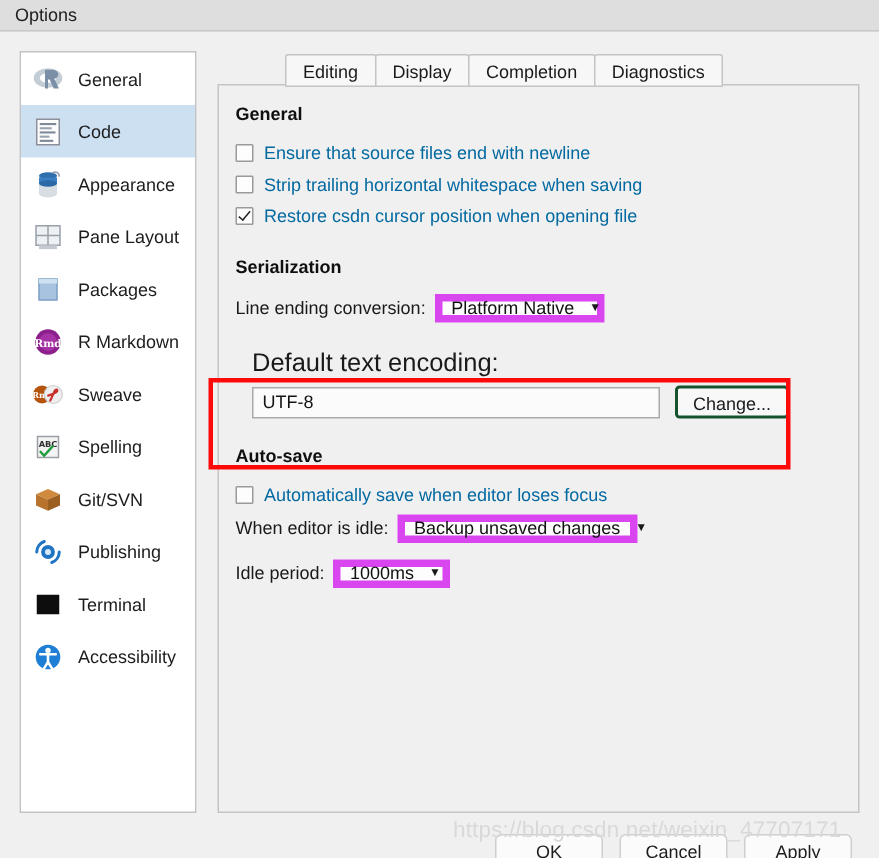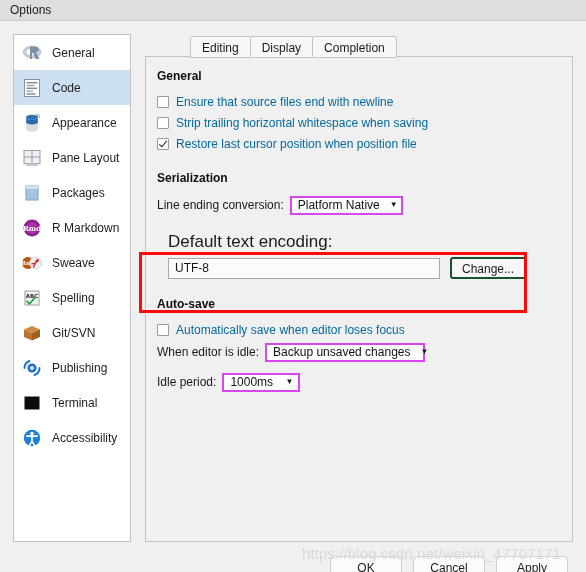--- a/index.html
+++ b/index.html
@@ -177,29 +177,30 @@
   .inline-row .lbl {
     font-size: 12px;
     color: #1a1a1a;
     margin-right: 6px;
     white-space: nowrap;
   }
 
   .combo {
     height: 19px;
     background: #fdfdfd;
-    border: 2px solid #d946ef;
+    border: 5px solid #d946ef;
     box-sizing: border-box;
     display: inline-flex;
     align-items: center;
     padding: 0 5px 0 6px;
     font-size: 12px;
     color: #111;
     cursor: default;
     white-space: nowrap;
+    text-align: center;
   }
   .combo .cv { flex: 1 1 auto; }
   .combo .arrow {
     margin-left: 10px;
     font-size: 8px;
     line-height: 8px;
     color: #1a1a1a;
   }
 
   
@@ -445,38 +446,39 @@
       </span>
       <span class="si-label">Accessibility</span>
     </div>
 
   </div>
 
   <div id="tabstrip">
     <div class="tab">Editing</div>
     <div class="tab">Display</div>
     <div class="tab">Completion</div>
+    <div class="tab">Diagnostics</div>
   </div>
 
   <div id="content-panel">
     <div id="form-area">
 
       <div class="section-head">General</div>
 
       <div class="cb-row">
         <span class="cbox"></span>
         <span class="cb-label">Ensure that source files end with newline</span>
       </div>
       <div class="cb-row">
         <span class="cbox"></span>
         <span class="cb-label">Strip trailing horizontal whitespace when saving</span>
       </div>
       <div class="cb-row">
         <span class="cbox checked"></span>
-        <span class="cb-label">Restore last cursor position when position file</span>
+        <span class="cb-label">Restore csdn cursor position when opening file</span>
       </div>
 
       <div class="sec-gap"></div>
 
       <div class="section-head">Serialization</div>
 
       <div class="inline-row">
         <span class="lbl">Line ending conversion:</span>
         <span class="combo" style="width:113px;">
           <span class="cv">Platform Native</span>

